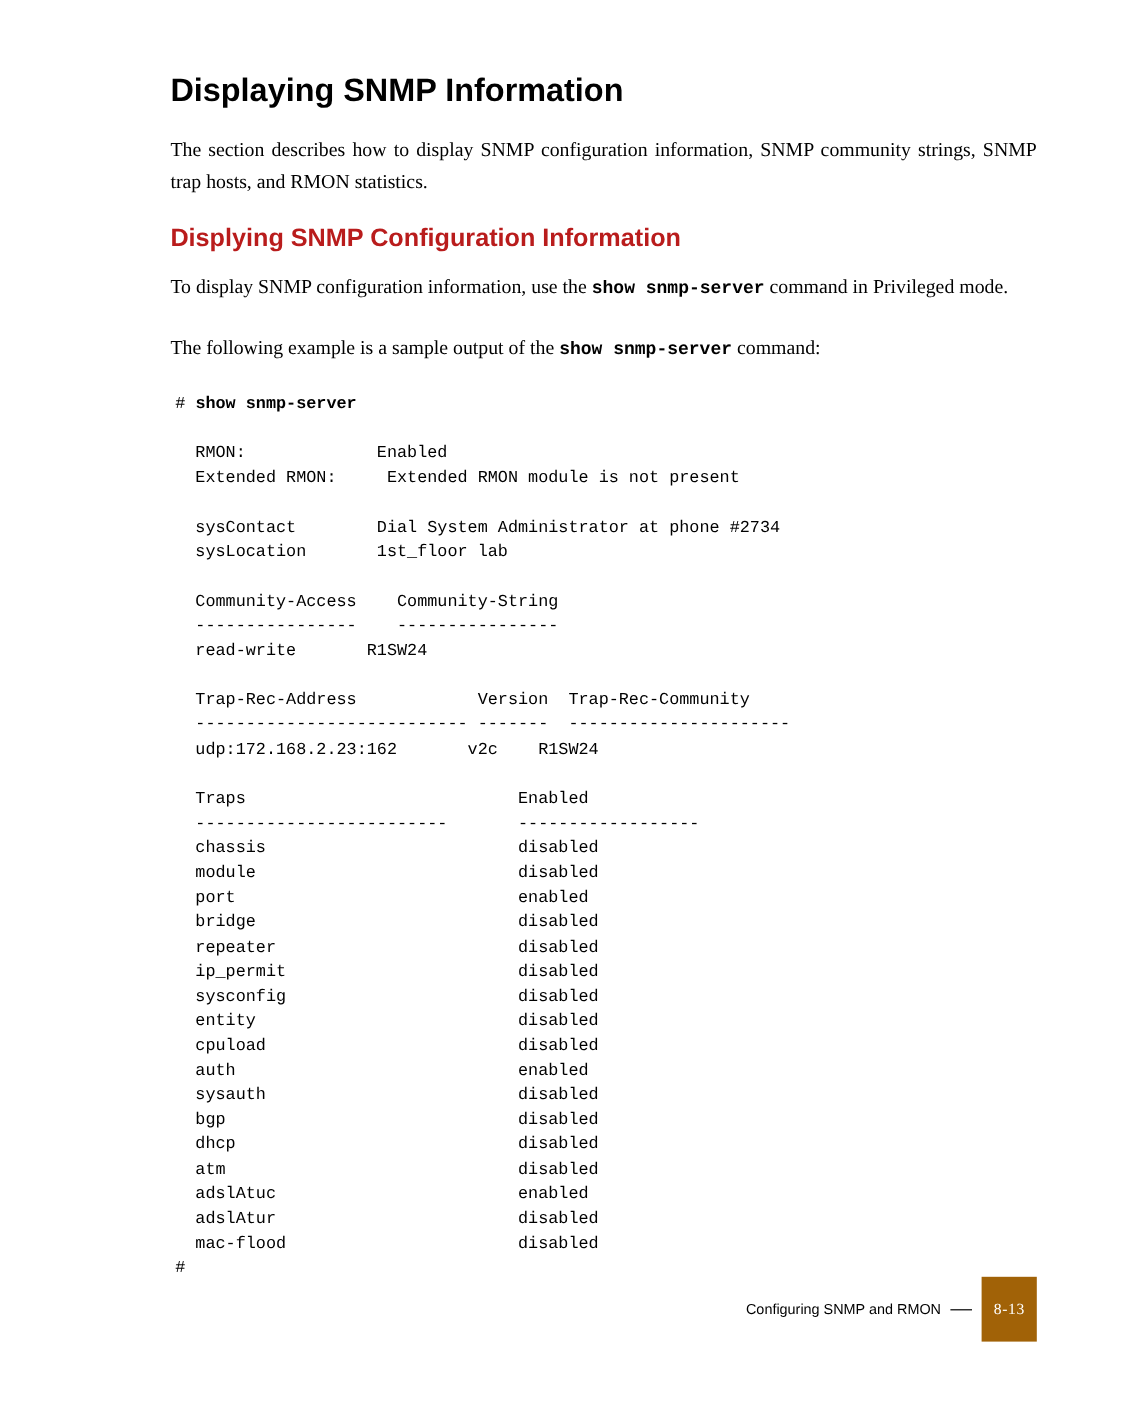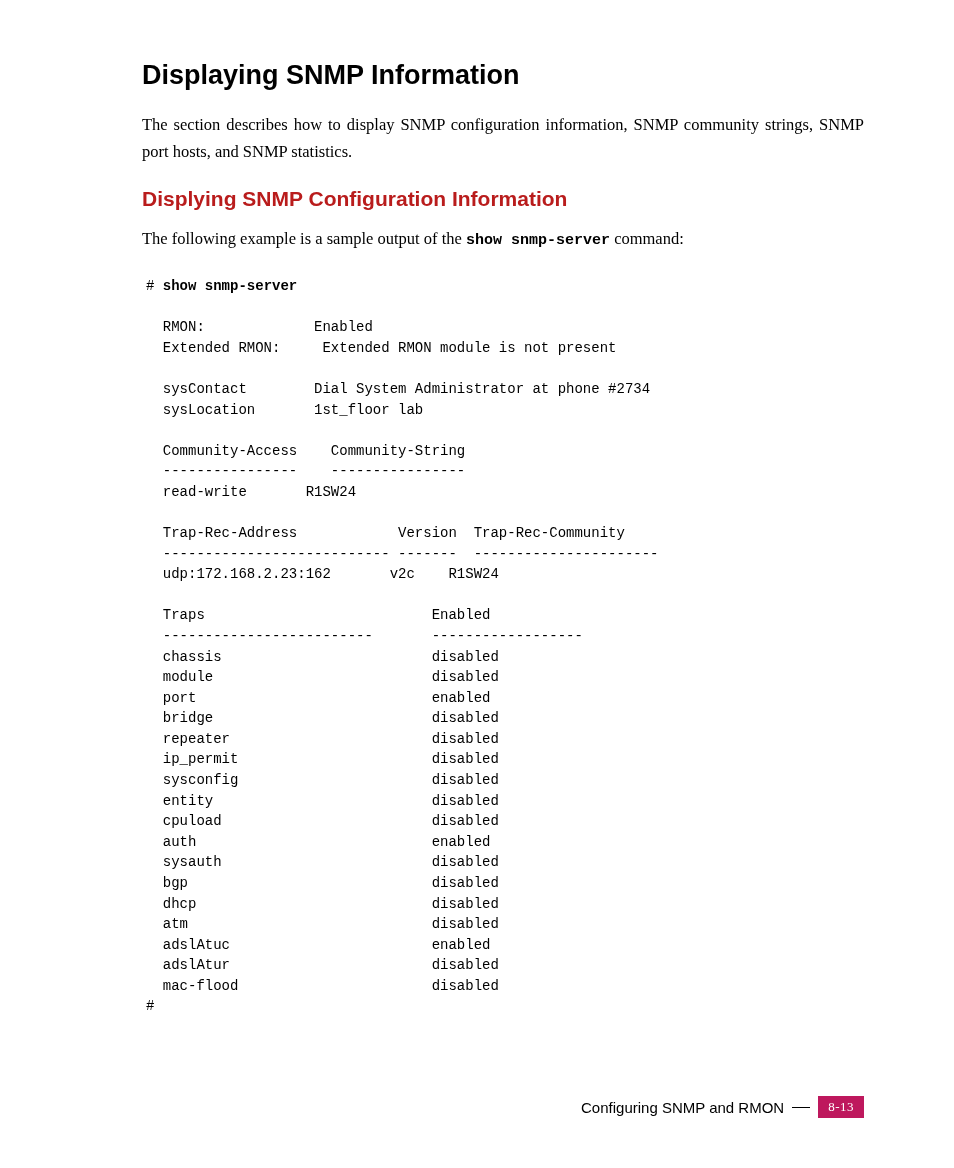--- a/index.html
+++ b/index.html
@@ -60,50 +60,53 @@
   .footer {
     position: absolute;
     bottom: 50px;
     right: 90px;
     display: flex;
     align-items: center;
     gap: 8px;
   }
   .footer-text {
     font-family: Arial, sans-serif;
-    font-size: 15px;
+    font-size: 12px;
     color: #000;
   }
   .footer-dash {
     width: 18px;
     height: 1px;
     background: #000;
     display: inline-block;
   }
   .footer-badge {
-    background: #be185d;
+    background: #a16207;
     color: #fff;
     font-family: "Palatino Linotype", Palatino, serif;
     font-size: 13px;
-    padding: 3px 10px;
+    padding: 19px 10px;
     letter-spacing: 0.5px;
   }
   .gap-top { margin-top: 30px; }
 </style>
 </head>
 <body>
 
 <div class="page">
 
   <h1 class="main-heading">Displaying SNMP Information</h1>
 
-  <p class="body">The section describes how to display SNMP configuration information, SNMP community strings, SNMP port hosts, and SNMP statistics.</p>
+  <p class="body">The section describes how to display SNMP configuration information, SNMP community strings, SNMP trap hosts, and RMON statistics.</p>
 
   <h2 class="sub-heading gap-top">Displying SNMP Configuration Information</h2>
 
+  <p class="body">
+    <span>To display SNMP configuration information, use the </span><span class="mono-inline">show snmp-server</span><span> command in Privileged mode.</span>
+  </p>
 
   <p class="body">
     <span>The following example is a sample output of the </span><span class="mono-inline">show snmp-server</span><span> command:</span>
   </p>
 
   <pre class="terminal" id="terminal-block"><span># </span><span class="bold">show snmp-server</span>
 
   RMON:             Enabled
   Extended RMON:     Extended RMON module is not present
 

